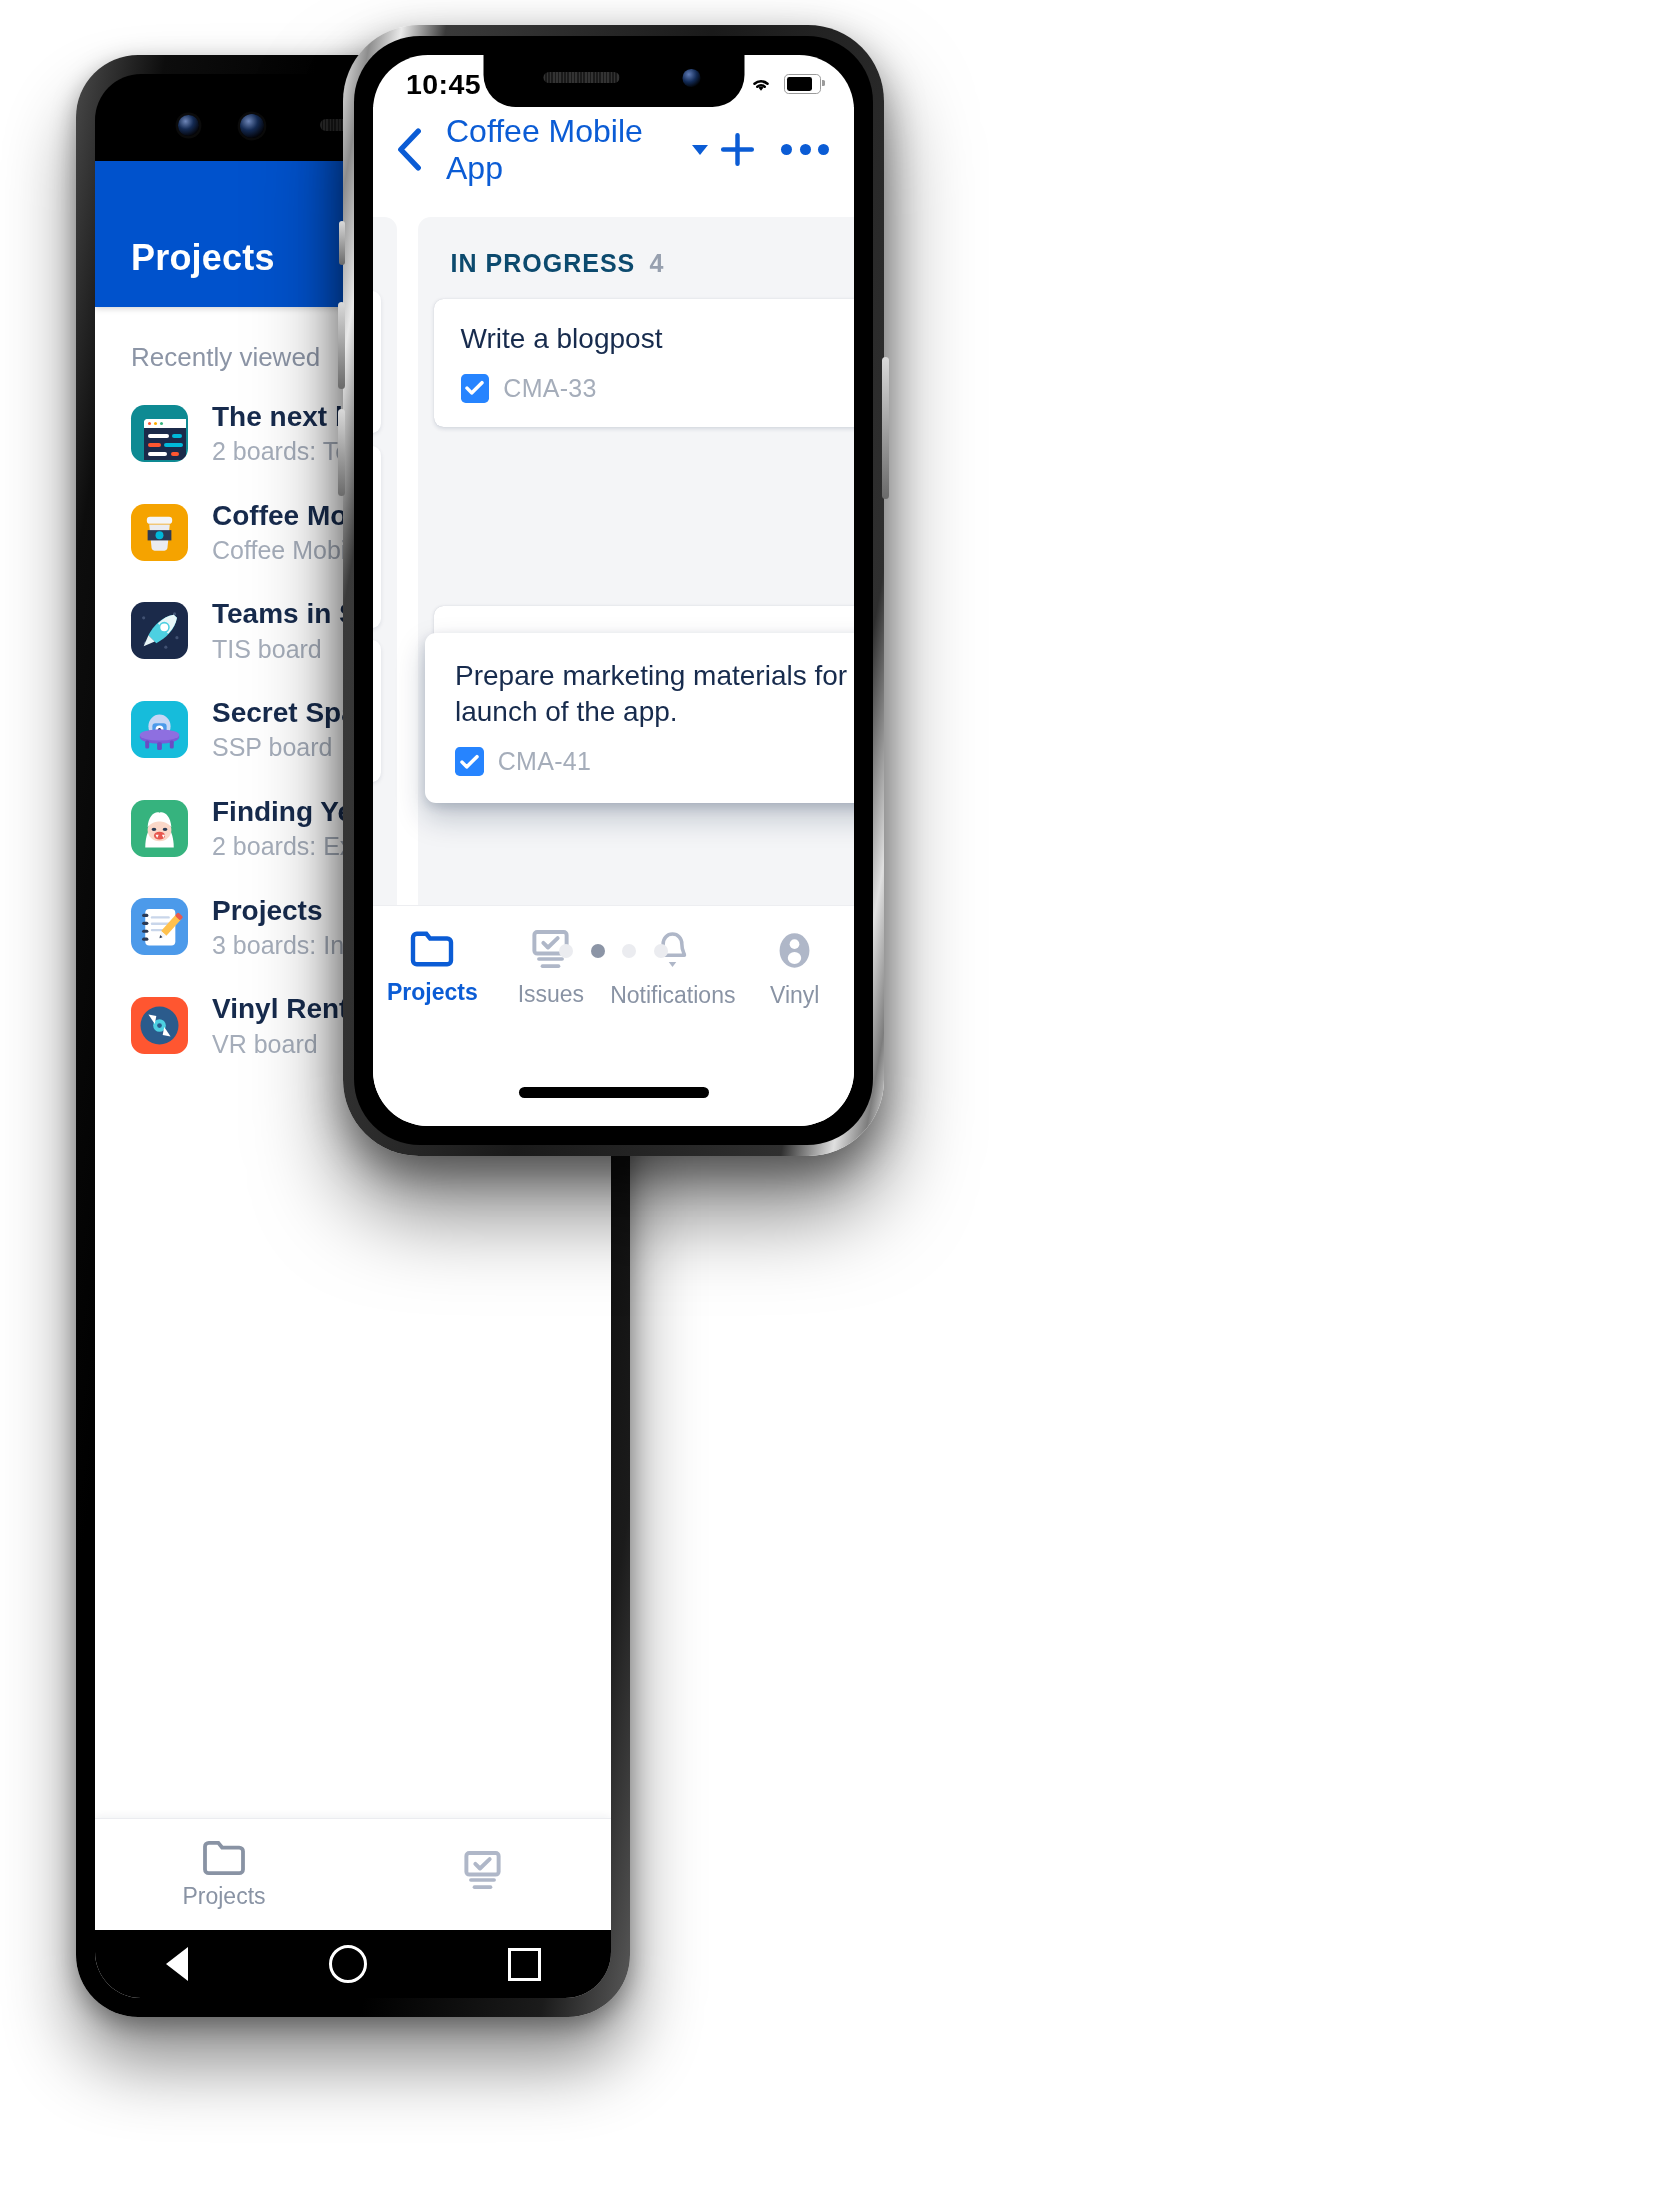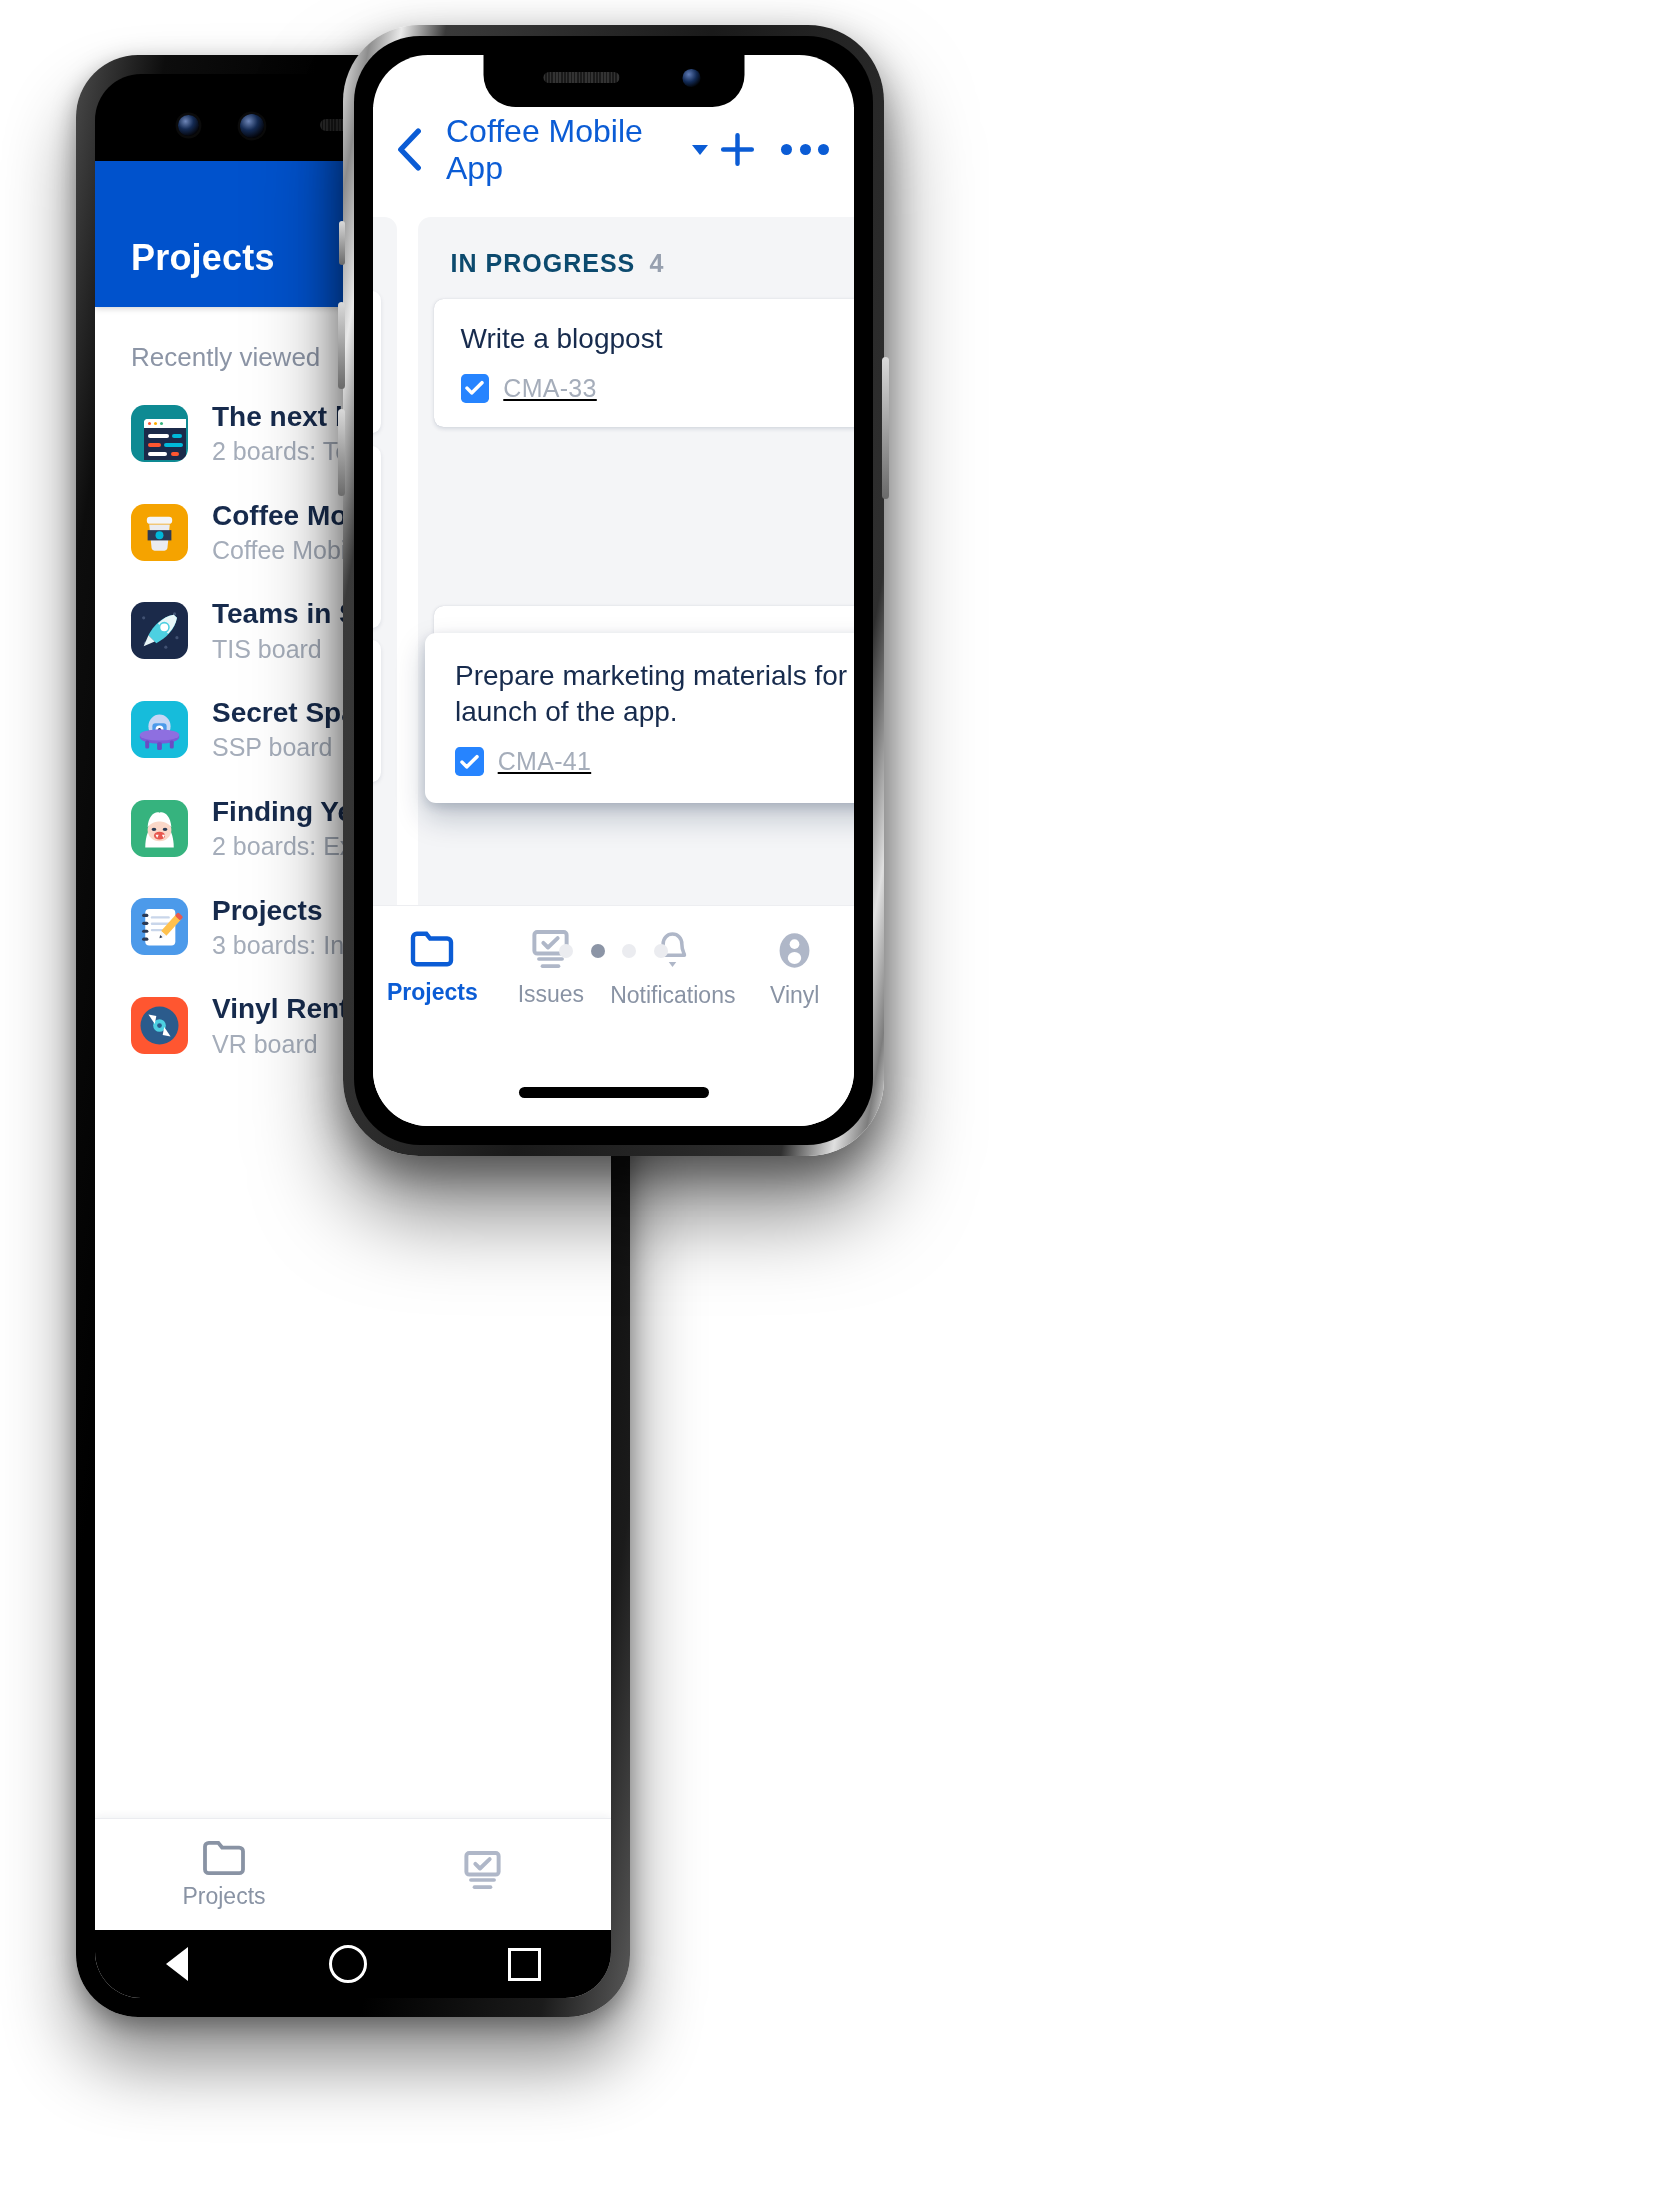--- a/index.html
+++ b/index.html
@@ -151,21 +151,21 @@
   .col-head{display:flex;align-items:baseline;gap:14.2px;padding:32px 0 20.6px 33px;}
   .col-head-name{font-size:25px;font-weight:700;color:#0c4a6e;letter-spacing:1px;}
   .col-head-count{font-size:25px;font-weight:700;color:#97A0AF;}
   .col-body{padding:0 16px;}
   .card{
     background:#fff;border-radius:9.5px;margin-bottom:11px;
     padding:22px 27px 24px 27px;
     box-shadow:0 1.6px 4px rgba(9,30,66,.13), 0 0 0.8px rgba(9,30,66,.2);
   }
   .card-title{font-size:28px;color:#172B4D;line-height:1.28;}
-  .card-meta{display:flex;align-items:center;gap:14.2px;margin-top:17.4px;text-decoration:underline;}
+  .card-meta{display:flex;align-items:center;gap:14.2px;margin-top:17.4px;}
   .chk{
     width:28.5px;height:28.5px;border-radius:4.7px;background:#2684FF;
     display:flex;align-items:center;justify-content:center;flex:0 0 auto;
   }
   .chk svg{display:block;}
   .card-key{font-size:25px;color:#A5ADBA;letter-spacing:0.3px;}
 
   
   .ghost{background:#fff;border-radius:9.5px;height:142px;margin-bottom:12.7px;
     box-shadow:0 1.6px 4px rgba(9,30,66,.10);}
@@ -419,20 +419,39 @@
     <div class="ip-side-btn pwr"></div>
 
     <div class="ip-black">
       <div class="ip-screen">
 
         <div class="notch">
           <div class="notch-speaker"></div>
           <div class="notch-cam"></div>
         </div>
 
+        <div class="ip-statusbar">
+          <div class="ip-time">10:45</div>
+          <div class="ip-status-right">
+            <div class="sig">
+                <i></i>
+                <i></i>
+                <i></i>
+                <i></i>
+              </div>
+            <svg width="24" height="19" viewBox="0 0 24 18">
+              <path d="M12 15.2l2.4-3a3 3 0 0 0-4.8 0z" fill="#000"></path>
+              <path d="M5.5 8.2a10 10 0 0 1 13 0" fill="none" stroke="#000" stroke-width="2.6" stroke-linecap="round"></path>
+              <path d="M8.3 11.2a6 6 0 0 1 7.4 0" fill="none" stroke="#000" stroke-width="2.6" stroke-linecap="round"></path>
+            </svg>
+            <div class="batt">
+                <i></i>
+              </div>
+          </div>
+        </div>
 
         <div class="ip-nav">
           <div class="ip-back">
             <svg width="27" height="43" viewBox="0 0 17 27">
               <path d="M14 2L3 13.5 14 25" fill="none" stroke="#0B5CD5" stroke-width="3.4" stroke-linecap="round" stroke-linejoin="round"></path>
             </svg>
           </div>
           <div class="ip-title-wrap">
             <span class="ip-title">Coffee Mobile App</span>
             <span class="ip-caret"></span>

